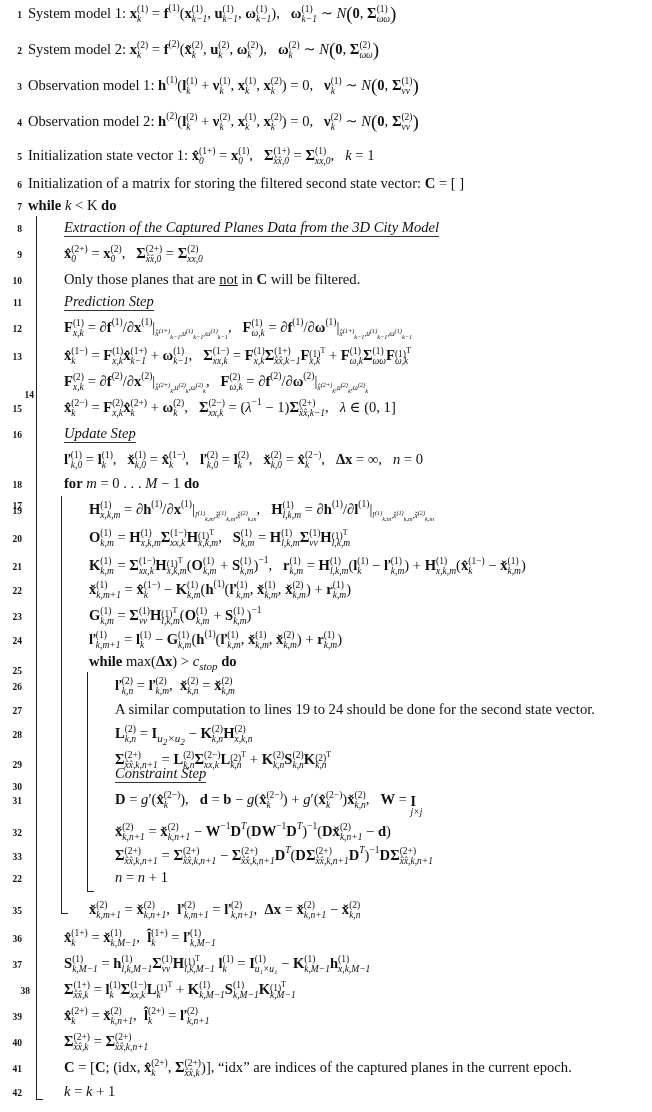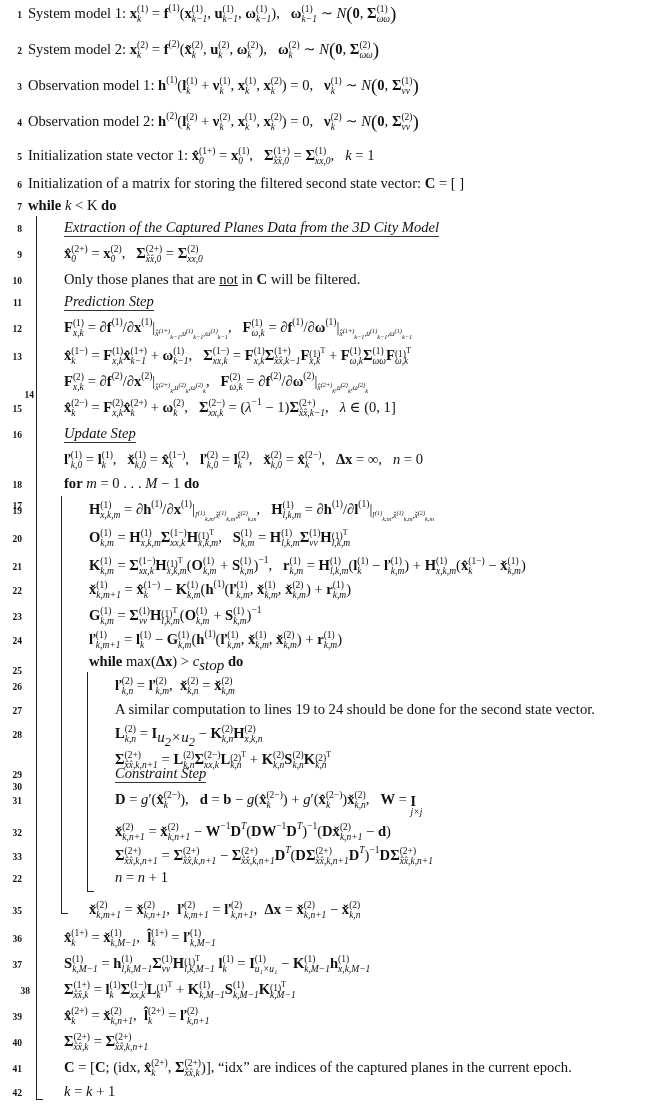--- a/index.html
+++ b/index.html
@@ -5,21 +5,21 @@
   html, body { margin: 0; padding: 0; background: #ffffff; }
   body { width: 652px; height: 1112px; overflow: hidden; font-family: "Liberation Serif", "DejaVu Serif", serif; color: #111; }
   #algo { position: relative; width: 652px; height: 1112px; }
   .line { position: absolute; left: 0; width: 652px; white-space: nowrap; font-size: 14.6px; line-height: 18px; }
   .ln { position: absolute; left: 0; width: 22px; text-align: right; font-size: 9.5px; font-weight: bold; color: #111; }
   .content { position: absolute; white-space: nowrap; }
   .bar { position: absolute; width: 1.2px; background: #222; }
   .barfoot { position: absolute; height: 1.2px; background: #222; width: 7px; }
   b.kw { font-weight: bold; }
   .bf { font-weight: bold; font-style: normal; }
-  .sub { font-size: 15px; vertical-align: -4px; font-style: italic; line-height: 0; }
+  .sub { font-size: 11px; vertical-align: -4px; font-style: italic; line-height: 0; }
   .sup { font-size: 9.5px; vertical-align: 7px; line-height: 0; }
   .ss { display: inline-block; vertical-align: middle; line-height: 1; font-size: 9.5px; position: relative; top: -1px; }
   .ss > span { display: block; height: 10px; line-height: 10px; }
   .ss .ssb { font-style: italic; }
   .u { text-decoration: underline; }
   .heading-rule { border-bottom: 1px solid #333; padding-bottom: 1px; font-style: italic; }
   .big { font-size: 19px; vertical-align: -2px; }
 </style>
 </head>
 <body>
@@ -140,21 +140,21 @@
       </div>
       <div class="line" style="top: 700px;">
         <span class="ln" style="top: 2px;">27</span>
         <span class="content" style="left: 115px;">A similar computation to lines 19 to 24 should be done for the second state vector.</span>
       </div>
       <div class="line" style="top: 724px;">
         <span class="ln" style="top: 2px;">28</span>
         <span class="content" style="left: 115px;"><b class="bf">L</b><span class="ss"><span>(2)</span><span class="ssb">k,n</span></span> = <b class="bf">I</b><span class="sub">u<sub>2</sub>×u<sub>2</sub></span> − <b class="bf">K</b><span class="ss"><span>(2)</span><span class="ssb">k,n</span></span><b class="bf">H</b><span class="ss"><span>(2)</span><span class="ssb">x,k,n</span></span></span>
       </div>
       <div class="line" style="top: 750px;">
-        <span class="ln" style="top: 16px;">29</span>
+        <span class="ln" style="top: 6px;">29</span>
         <span class="content" style="left: 115px;"><b class="bf">Σ</b><span class="ss"><span>(2+)</span><span class="ssb">x̂x̂,k,n+1</span></span> = <b class="bf">L</b><span class="ss"><span>(2)</span><span class="ssb">k,n</span></span><b class="bf">Σ</b><span class="ss"><span>(2−)</span><span class="ssb">xx,k</span></span><b class="bf">L</b><span class="ss"><span>(2)<sup>T</sup></span><span class="ssb">k,n</span></span> + <b class="bf">K</b><span class="ss"><span>(2)</span><span class="ssb">k,n</span></span><b class="bf">S</b><span class="ss"><span>(2)</span><span class="ssb">k,n</span></span><b class="bf">K</b><span class="ss"><span>(2)<sup>T</sup></span><span class="ssb">k,n</span></span></span>
       </div>
       <div class="line" style="top: 764px;">
         <span class="ln" style="top: 2px; margin-top: 12px;">30</span>
         <span class="content" style="left: 115px;"><span class="heading-rule">Constraint Step</span></span>
       </div>
       <div class="line" style="top: 790px;">
         <span class="ln" style="top: 2px;">31</span>
         <span class="content" style="left: 115px;"><b class="bf">D</b> = <i>g</i>′(<b class="bf">x̂</b><span class="ss"><span>(2−)</span><span class="ssb">k</span></span>), &nbsp; <b class="bf">d</b> = <b class="bf">b</b> − <i>g</i>(<b class="bf">x̂</b><span class="ss"><span>(2−)</span><span class="ssb">k</span></span>) + <i>g</i>′(<b class="bf">x̂</b><span class="ss"><span>(2−)</span><span class="ssb">k</span></span>)<b class="bf">x̌</b><span class="ss"><span>(2)</span><span class="ssb">k,n</span></span>, &nbsp; <b class="bf">W</b> = <span class="ss" style="top:6px"><span style="font-size:14px;font-weight:bold;font-style:normal">I</span><span class="ssb">j×j</span></span></span>
       </div>

